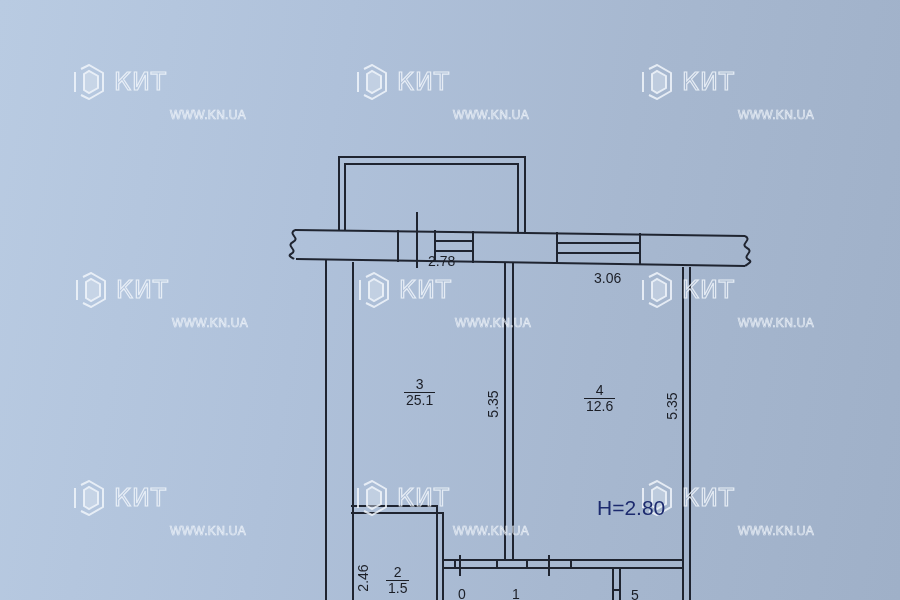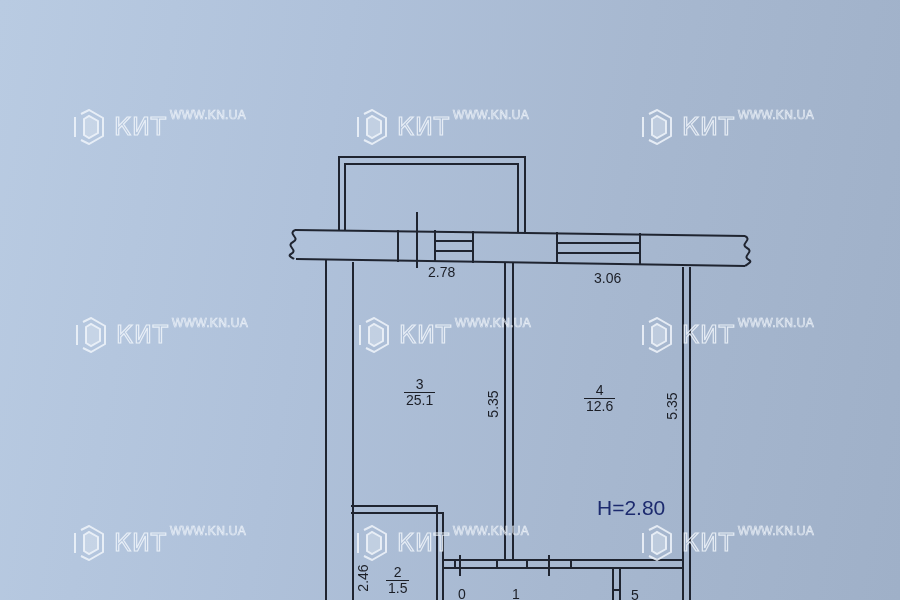--- a/index.html
+++ b/index.html
@@ -6,21 +6,20 @@
   body {
     width: 900px; height: 600px; overflow: hidden; position: relative;
     background: linear-gradient(100deg, #b9cbe2 0%, #afc1da 35%, #a7b8d0 65%, #9fb0c8 100%);
     font-family: "Liberation Sans", sans-serif;
   }
   .paper { position: absolute; inset: 0; }
   svg.plan { position: absolute; left: 0; top: 0; }
   .wm {
     position: absolute; display: flex; align-items: center; gap: 8px;
     color: rgba(235,240,248,0.75);
-    margin-top: 45px;
   }
   .wm-logo { width: 34px; height: 36px; }
   .wm-name {
     font-family: "DejaVu Sans", sans-serif; font-size: 24px; letter-spacing: 1px;
     color: transparent; -webkit-text-stroke: 1.2px rgba(240,244,250,0.85);
   }
   .wm-url {
     position: absolute; font-family: Liberation Sans, sans-serif; font-size: 12px;
     color: transparent; -webkit-text-stroke: 0.7px rgba(240,244,250,0.85); letter-spacing: 0.3px;
   }
@@ -185,21 +184,21 @@
             <path d="M3 8 V28"></path>
             <path d="M9 5 L17 1 L31 9 V27 L17 35 L9 31"></path>
             <path d="M12 10 L17 7 L26 12 V24 L17 29 L12 26 Z" fill="rgba(220,228,240,0.45)"></path>
           </g>
         </svg>
         <span class="wm-name">КИТ</span>
       </div>
       <div class="wm-url" style="left: 738px; top: 524px;">WWW.KN.UA</div>
     </div>
 
-  <div class="lbl" style="left:428px;top:265px;">2.78</div>
+  <div class="lbl" style="left:428px;top:254px;">2.78</div>
   <div class="lbl" style="left:594px;top:271px;">3.06</div>
   <div class="lbl vert" style="left:479px;top:397px;">5.35</div>
   <div class="lbl vert" style="left:658px;top:399px;">5.35</div>
   <div class="lbl vert" style="left:349px;top:571px;">2.46</div>
   <div class="lbl" style="left:458px;top:587px;">0</div>
 
   <div class="frac" style="left:404px;top:377px;">
     <span class="num">3</span>
     <span class="den">25.1</span>
   </div>

